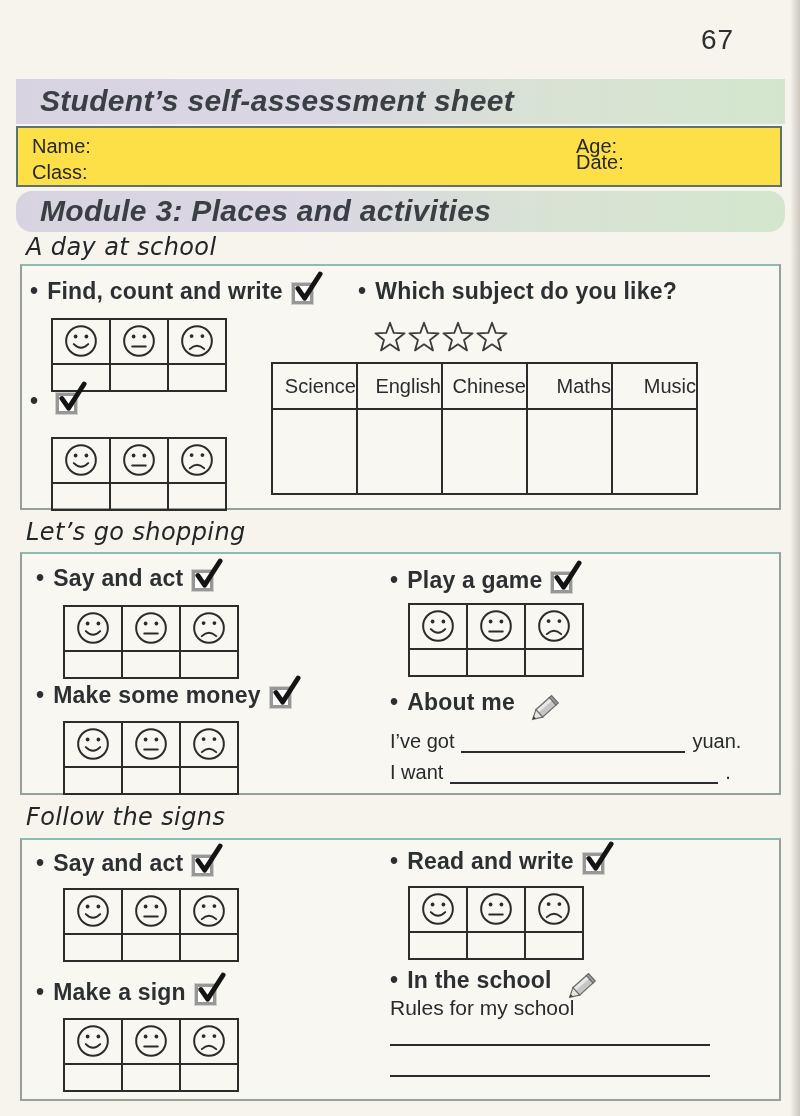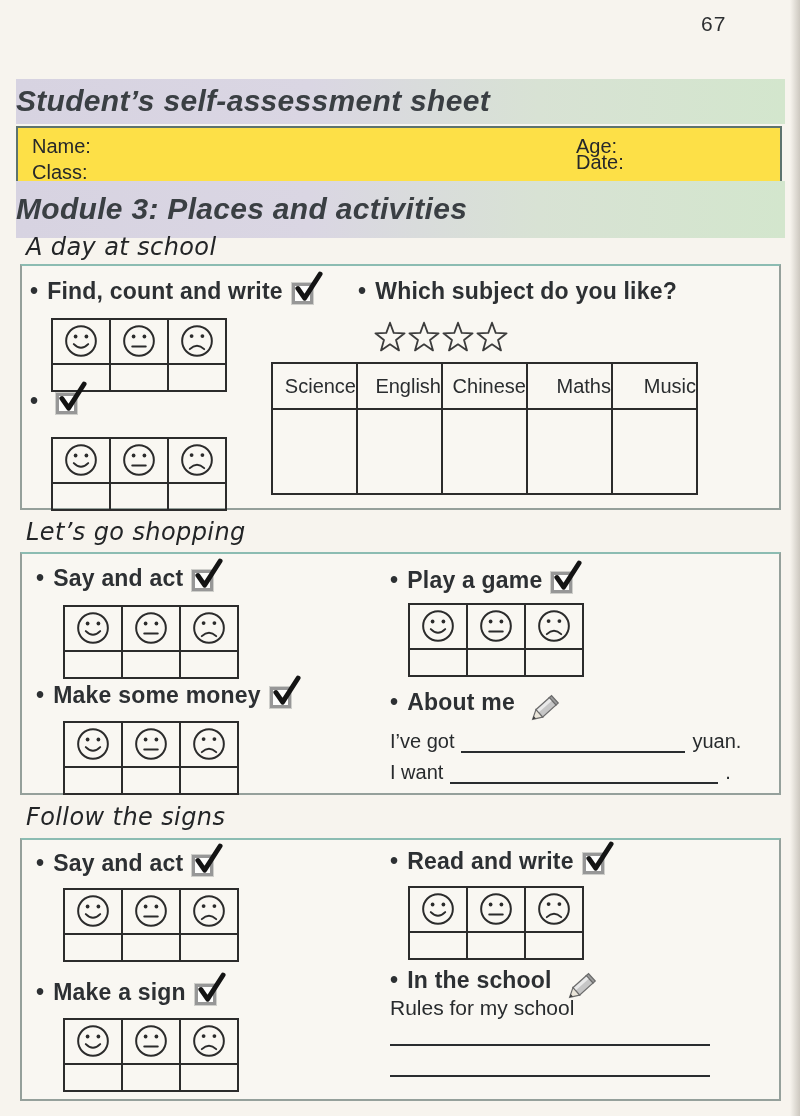--- a/index.html
+++ b/index.html
@@ -11,32 +11,32 @@
     font-family: "Liberation Sans", sans-serif;
     color: #2e3133;
     overflow: hidden;
     margin: 0 auto;
   }
   .scan-edge {
     position: absolute; right: 0; top: 0; width: 10px; height: 100%;
     background: linear-gradient(90deg, rgba(135,128,116,0) 0%, rgba(135,128,116,0.38) 100%);
   }
   .page-num {
-    position: absolute; left: 701px; top: 12px;
-    font-size: 21px; color: #2d2f31; letter-spacing: 1px;
+    position: absolute; left: 701px; top: 24px;
+    font-size: 28px; color: #2d2f31; letter-spacing: 1px;
   }
   .bar {
     position: absolute; left: 16px; width: 769px;
     background: linear-gradient(90deg,#d7d3e1 0%, #dad6e3 38%, #d8e2d4 68%, #d3e6cd 100%);
-    display: flex; align-items: center; padding: 0 0 2px 0;
+    display: flex; align-items: center; padding: 0 0 2px 24px;
     font-weight: bold; font-style: italic;
     font-size: 30px; color: #3a3f43; letter-spacing: 0.3px;
   }
   .bar-title { top: 79px; height: 45px; }
-  .bar-module { top: 181px; height: 57px; }
+  .bar-module { top: 191px; height: 41px; border-radius: 16px; }
   .info-box {
     position: absolute; left: 16px; top: 126px; width: 766px; height: 61px;
     background: #fde047; border: 2px solid #5d736e;
   }
   .info-label { position: absolute; font-size: 20px; color: #26282a; }
   .field { position: absolute; height: 24px; }
   .sec-heading {
     position: absolute; left: 26px;
     font-family: "DejaVu Sans", sans-serif; font-style: italic;
     font-size: 24px; color: #232527; letter-spacing: 0.4px;

